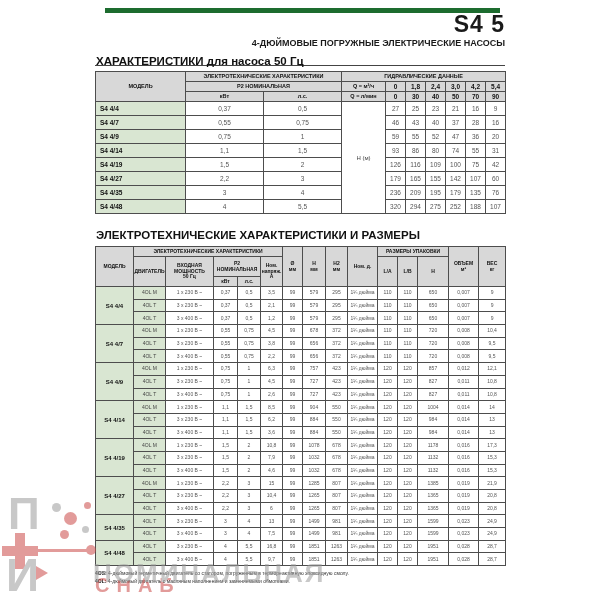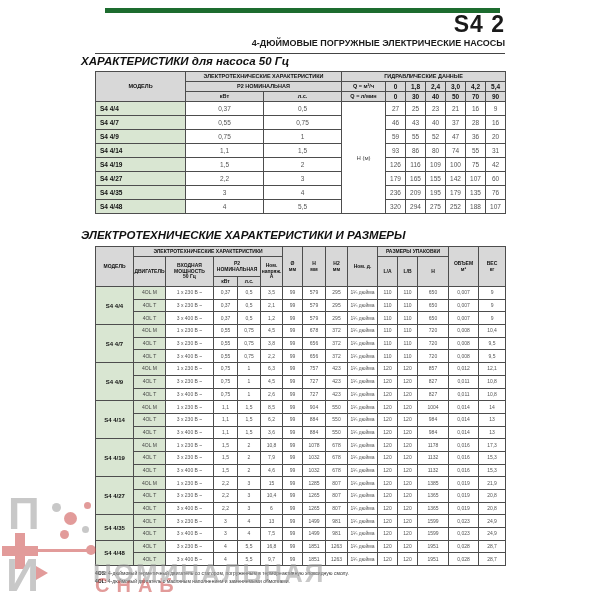--- a/index.html
+++ b/index.html
@@ -3,22 +3,22 @@
 <meta charset="utf-8">
 <style>
   html,body{margin:0;padding:0;}
   body{width:600px;height:600px;position:relative;background:#ffffff;
        font-family:"Liberation Sans","DejaVu Sans",sans-serif;color:#222;overflow:hidden;}
 
   .topbar{position:absolute;left:105px;top:8px;width:395px;height:5px;background:var(--green-bar,#1d6c2f);}
   .title{position:absolute;left:95px;top:13px;width:410px;text-align:right;
          font-size:23px;font-weight:bold;line-height:1;letter-spacing:1px;color:#1a1a1a;}
   .subtitle{position:absolute;left:95px;top:38px;width:410px;text-align:right;
-            font-size:9px;font-weight:bold;color:#1a1a1a;padding-bottom:5px;border-bottom:1.5px solid #444;}
-  .heading{position:absolute;left:81px;font-size:11.5px;font-weight:bold;color:#111;font-style:italic;}
+            font-size:9px;font-weight:bold;color:#1a1a1a;padding-bottom:17px;border-bottom:1.5px solid #444;}
+  .heading{position:absolute;left:96px;font-size:11.5px;font-weight:bold;color:#111;}
   #heading1{top:55px;}
   #heading2{top:229px;}
 
   table{border-collapse:collapse;table-layout:fixed;position:absolute;left:95px;width:410px;}
   th,td{border:1px solid #4d4d4d;text-align:center;vertical-align:middle;padding:0;overflow:hidden;}
   th{background:var(--header-gray,#d8d8d8);font-weight:bold;color:#111;white-space:pre-line;line-height:1.15;}
 
   #table1{top:71px;}
   #table1 th{font-size:5.5px;height:9px;}
   #table1 th.num{font-size:6.5px;}
@@ -58,21 +58,21 @@
   .md4{left:60px;top:530px;width:9px;height:9px;background:var(--accent-red,#cc4b48);}
   .md5{left:82px;top:526px;width:7px;height:7px;background:var(--logo-gray,#9c9c9c);}
   .wm-prof{left:95px;top:510px;font-size:20px;font-weight:bold;letter-spacing:7px;color:var(--logo-gray,#9c9c9c);line-height:1;}
   .wm-snab{left:95px;top:534px;font-size:20px;font-weight:bold;letter-spacing:7px;color:var(--accent-red,#cc4b48);line-height:1;margin-top:41px;}
   .wm-eng{left:93px;top:560px;font-size:26px;font-weight:bold;letter-spacing:2px;color:var(--logo-gray,#9c9c9c);line-height:1;}
 </style>
 </head>
 <body>
 
 <div class="topbar"></div>
-<div class="title">S4 2</div>
+<div class="title">S4 5</div>
 <div class="subtitle">4-ДЮЙМОВЫЕ ПОГРУЖНЫЕ ЭЛЕКТРИЧЕСКИЕ НАСОСЫ</div>
 
 <div class="heading" id="heading1">ХАРАКТЕРИСТИКИ для насоса 50 Гц</div>
 
 <table id="table1">
   <colgroup>
     <col style="width:90px">
       <col style="width:78px">
       <col style="width:78px">
       <col style="width:44px">

